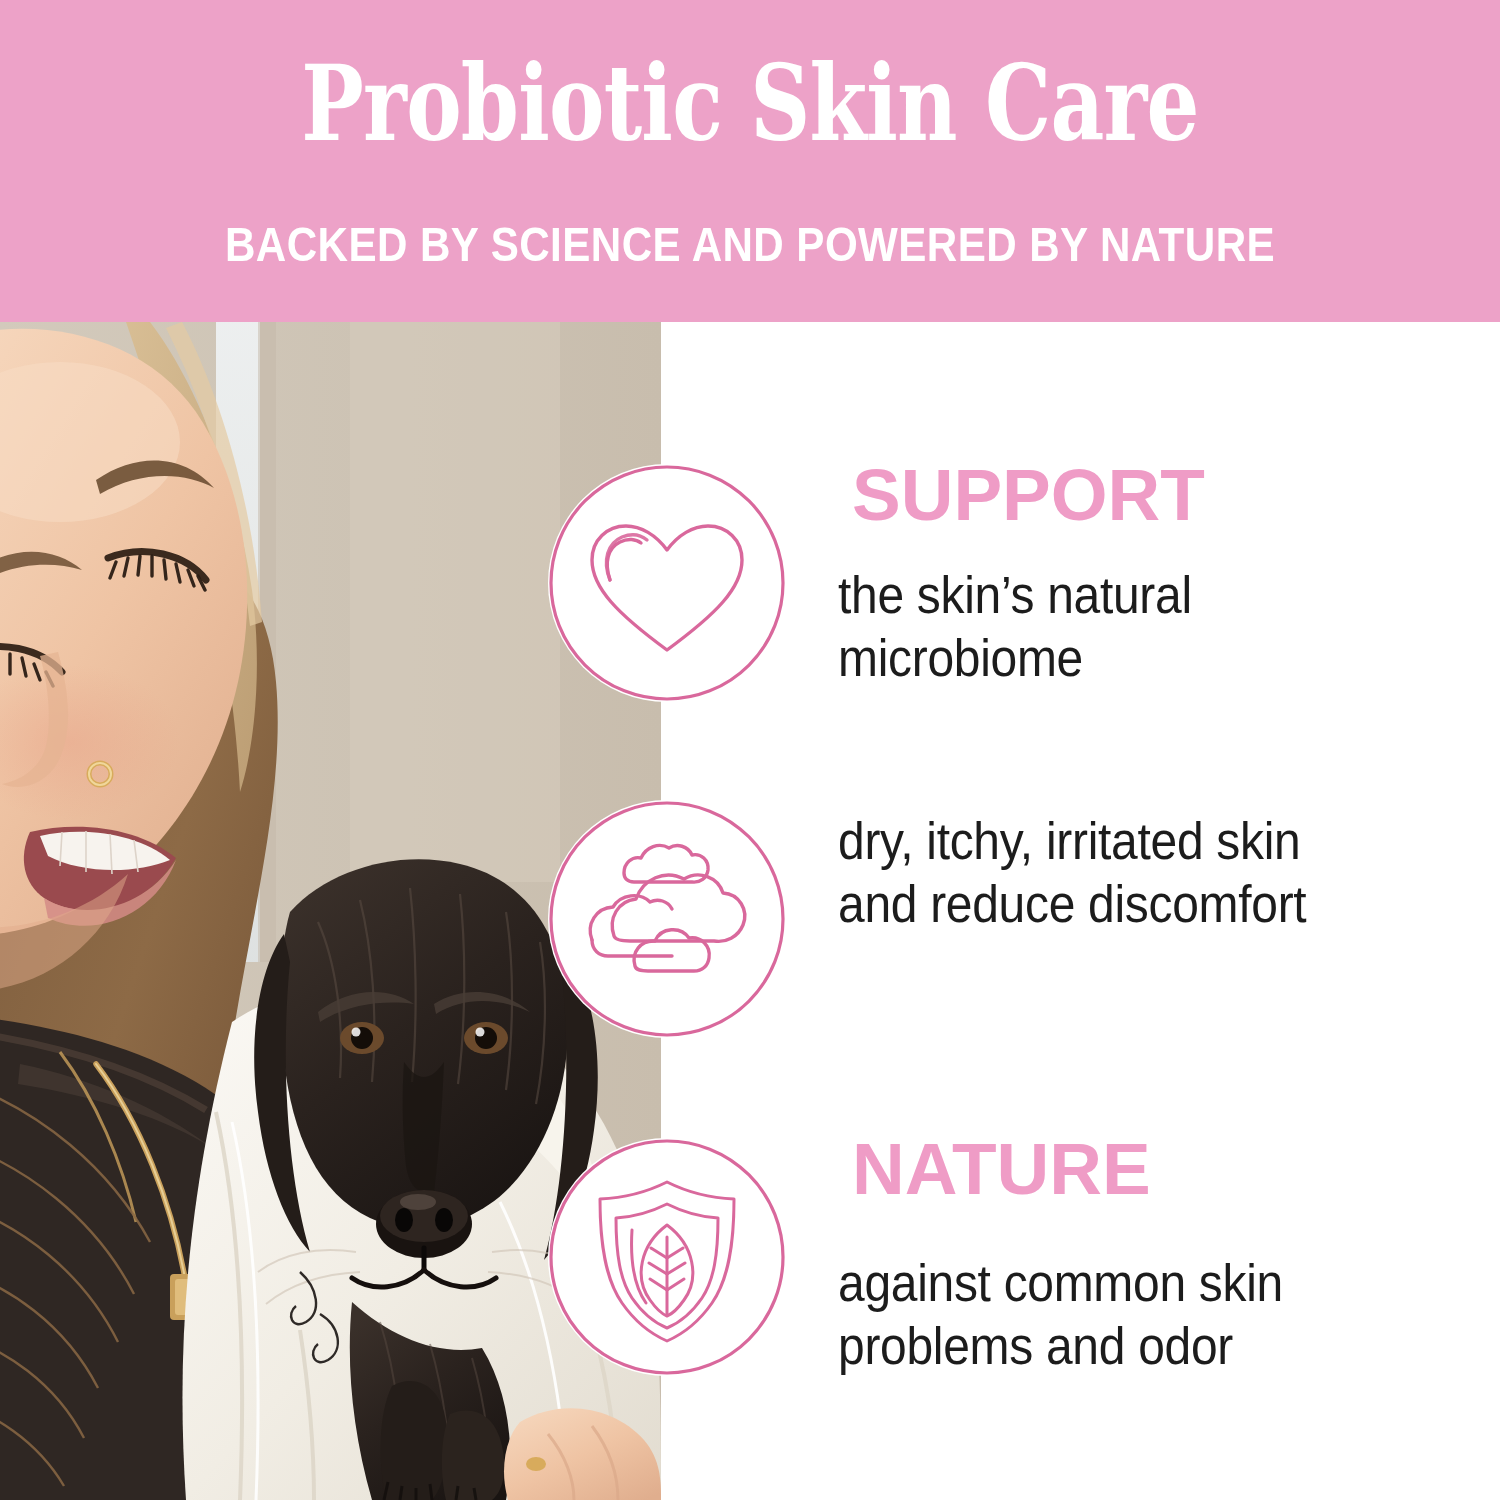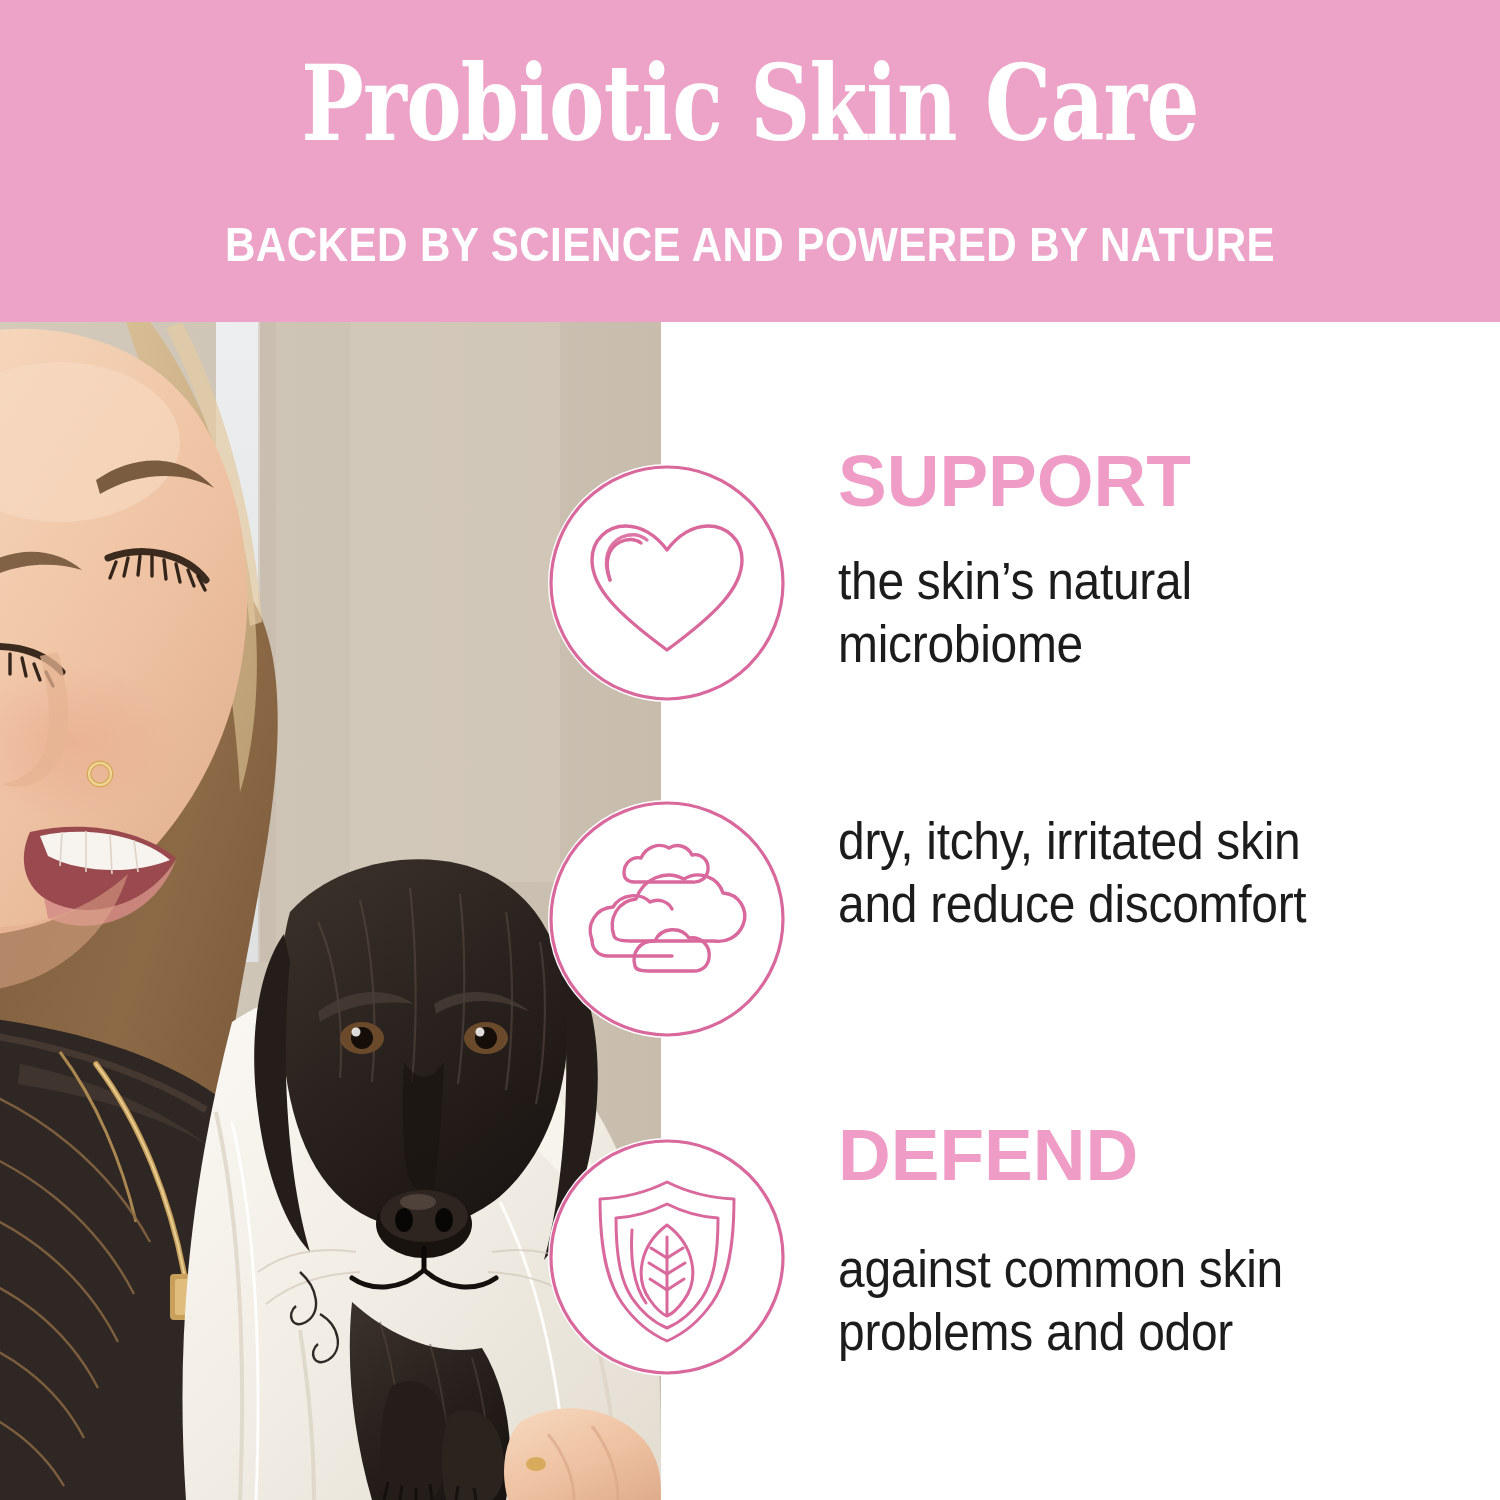--- a/index.html
+++ b/index.html
@@ -110,21 +110,21 @@
     top: 0;
     width: 640px;
   }
   .feature-heading {
     color: #ef9cc6;
     font-family: "Liberation Sans", sans-serif;
     font-weight: 700;
     font-size: 73px;
     line-height: 78px;
     letter-spacing: 0px;
-    margin: 0;
+    margin: 14px;
     white-space: nowrap;
   }
   .feature-body {
     color: #1c1c1c;
     font-family: "Liberation Sans", sans-serif;
     font-weight: 400;
     font-size: 51px;
     line-height: 63px;
     letter-spacing: -0.3px;
     margin: 0;
@@ -457,21 +457,21 @@
             <path d="M119 120 L 103 110"></path>
               <path d="M119 120 L 135 110"></path>
             <path d="M119 136 L 101 125"></path>
               <path d="M119 136 L 137 125"></path>
             <path d="M119 152 L 102 141"></path>
               <path d="M119 152 L 136 141"></path>
           </g>
         </svg>
       </div>
       <div class="feature-text">
-        <div class="feature-heading">DEFEND</div>
+        <div class="feature-heading">NATURE</div>
         <div class="feature-body fb-3">
           <div>against common skin</div>
           <div>problems and odor</div>
         </div>
       </div>
     </div>
 
   </div>
 </div>
 

